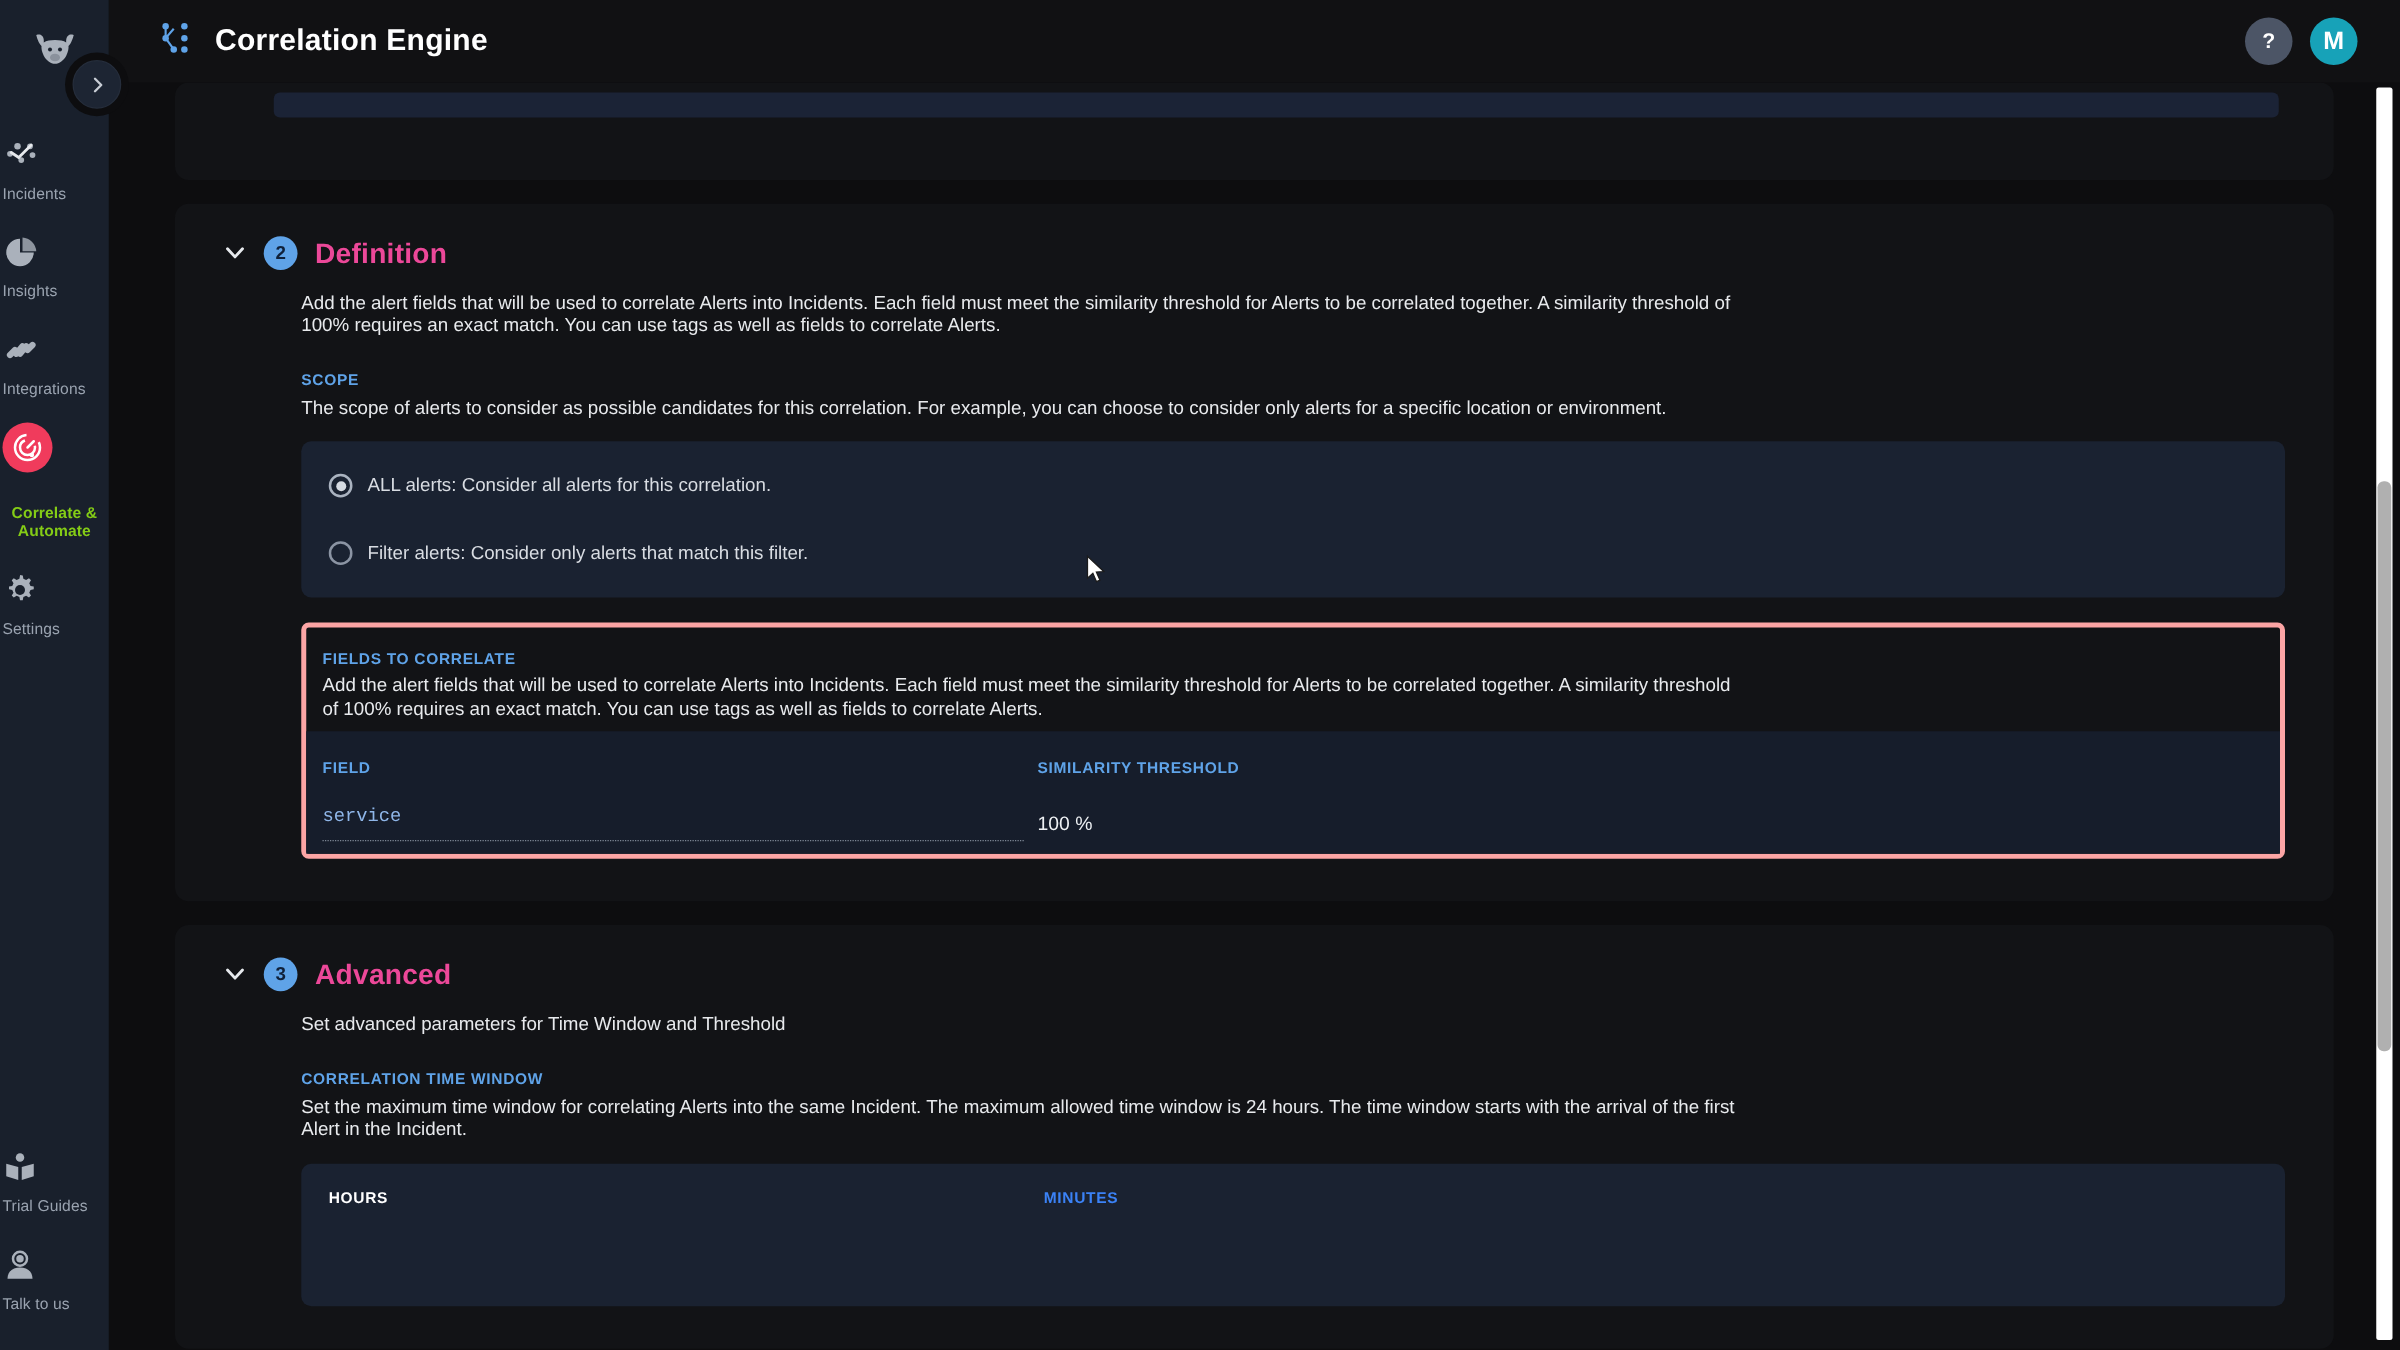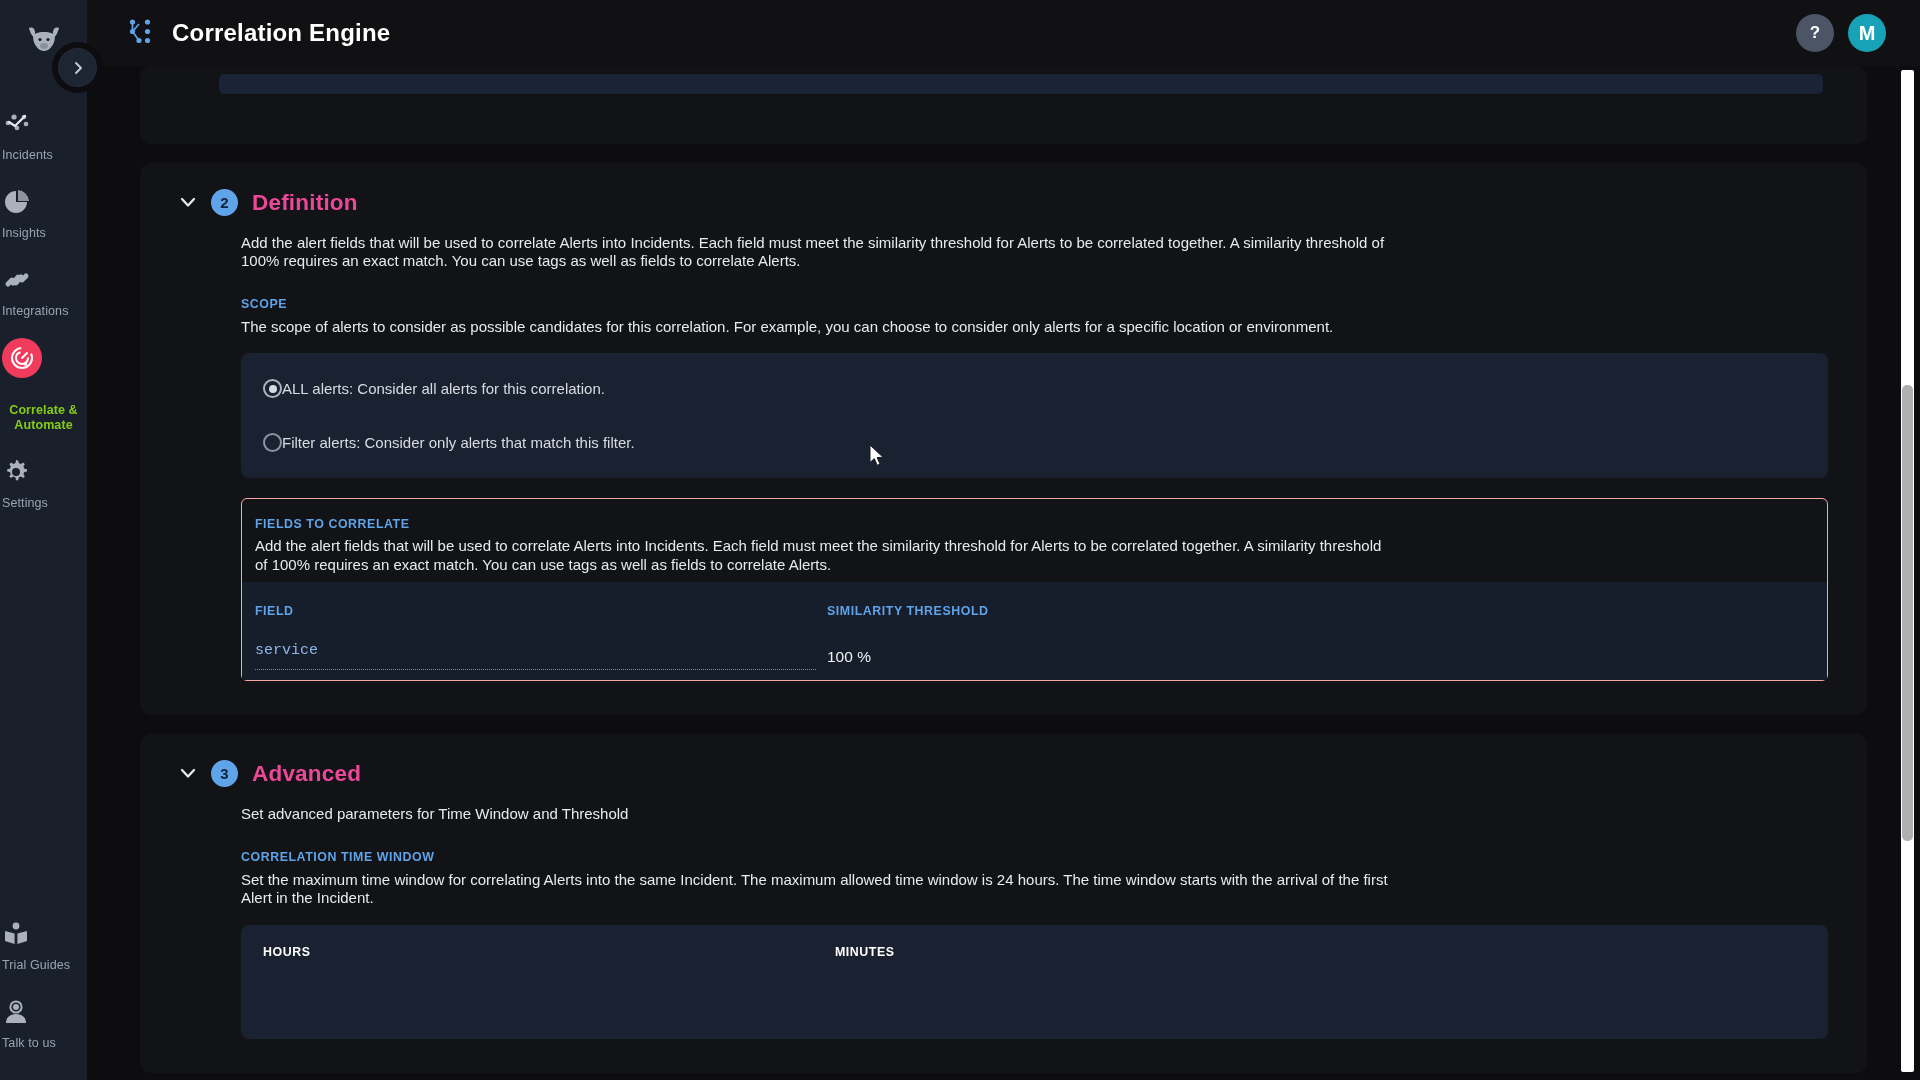--- a/index.html
+++ b/index.html
@@ -120,36 +120,36 @@
   .para.tight { margin-top: 7px; }
   .field-label {
     font-size: 12.4px; font-weight: 700; color: #5fa3e8;
     letter-spacing: .55px; margin-top: 26px;
   }
 
   .panel {
     background: #1a2231; border-radius: 8px;
     margin-top: 17px; padding: 20px 22px 20px 22px;
   }
-  .radio-row { display: flex; align-items: center; gap: 0; padding: 6px 0; cursor: pointer; }
+  .radio-row { display: flex; align-items: center; gap: 12px; padding: 6px 0; cursor: pointer; }
   .radio-row + .radio-row { margin-top: 23px; }
   .radio {
     width: 19px; height: 19px; border-radius: 50%;
     border: 2px solid #8b94a3; flex: 0 0 19px;
     display: flex; align-items: center; justify-content: center;
   }
   .radio.checked { border-color: #aab3c0; }
   .radio.checked::after {
     content: ""; width: 8px; height: 8px; border-radius: 50%; background: #d6dbe2;
   }
   .radio-label { font-size: 15px; color: #d8dce2; }
 
   .fields-box {
     margin-top: 20px;
-    border: 1px solid #fca5a5;
+    border: 4px solid #fca5a5;
     border-radius: 6px;
     background: #121316;
     padding: 12px 13px 0 13px;
   }
   .fields-box .field-label { margin-top: 6px; }
   .fields-box .para { margin-top: 6px; max-width: 1135px; }
   .fields-table {
     background: #161d2b;
     margin: 8px -13px 0 -13px;
     padding: 22px 13px 10px 13px;
@@ -384,21 +384,21 @@
           </div>
 
           <div class="sec-body">
             <p class="para">Set advanced parameters for Time Window and Threshold</p>
             <div class="field-label">CORRELATION TIME WINDOW</div>
             <p class="para tight">Set the maximum time window for correlating Alerts into the same Incident. The maximum allowed time window is 24 hours. The time window starts with the arrival of the first Alert in the Incident.</p>
 
             <div class="panel">
               <div class="row">
                 <div class="col-field col-head" style="color:#ffffff">HOURS</div>
-                <div class="col-thr col-head" style="color:#ffffff">MINUTES</div>
+                <div class="col-thr col-head" style="color:#3b82f6">MINUTES</div>
               </div>
               <div style="height:60px"></div>
             </div>
           </div>
         </section>
 
       </div>
     </div>
 
     <div class="scrollbar-track">

